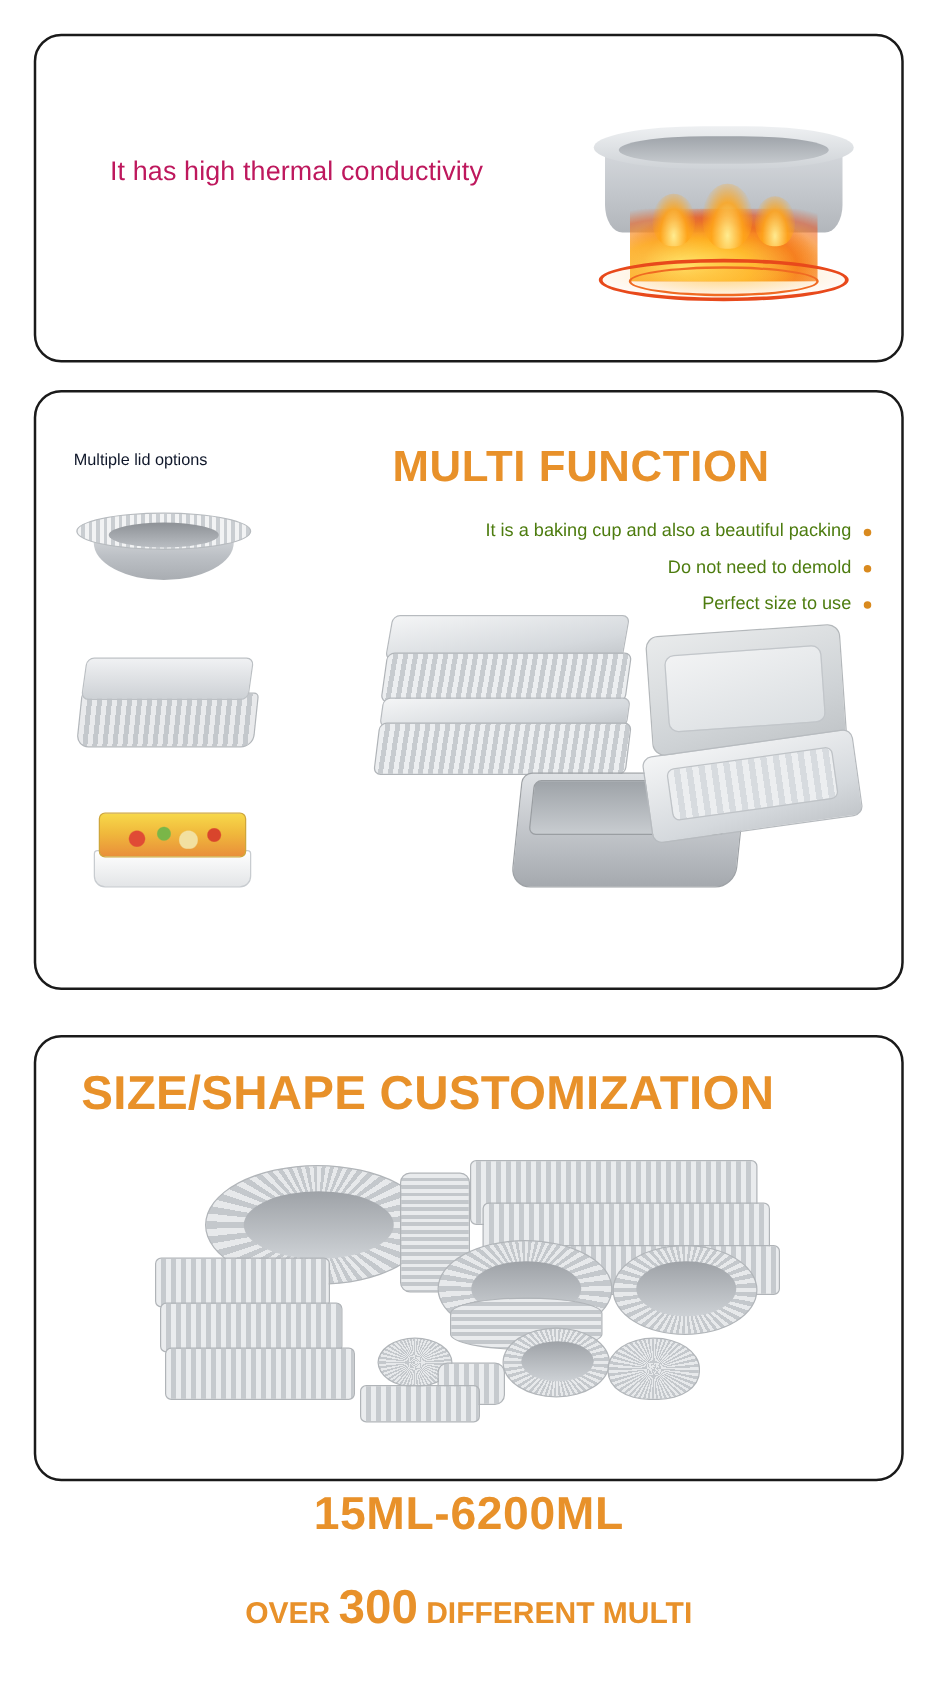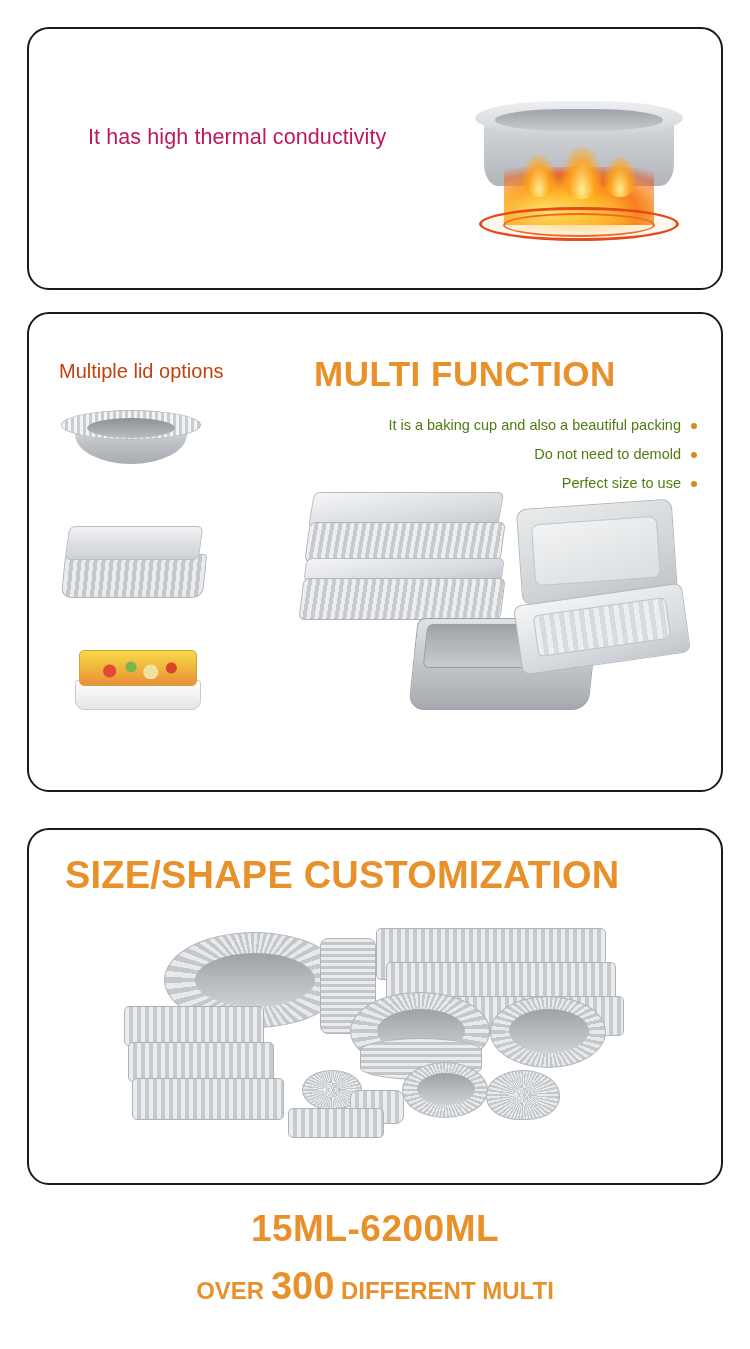--- a/index.html
+++ b/index.html
@@ -110,22 +110,22 @@
     border-width: 2px;
     border-color: #f06a22;
   }
 
   
   #panel-multi { left: 27px; top: 312px; width: 696px; height: 480px; }
   .lid-caption {
     position: absolute;
     left: 30px;
     top: 46px;
-    font-size: 20px;
-    color: #c2410c;
+    font-size: 13px;
+    color: #0f172a;
   }
   .multi-title {
     position: absolute;
     left: 285px;
     top: 40px;
     font-size: 35px;
     font-weight: bold;
     color: #e8912a;
     letter-spacing: .5px;
   }
@@ -308,21 +308,21 @@
   }
 
   .vol-line {
     position: absolute;
     left: 0;
     right: 0;
     text-align: center;
     font-weight: bold;
     color: #e8912a;
   }
-  #vol-range { top: 378px; font-size: 37px; letter-spacing: .5px; }
+  #vol-range { top: 360px; font-size: 37px; letter-spacing: .5px; }
   #vol-sizes { top: 435px; font-size: 24px; }
   #vol-sizes .big { font-size: 38px; }
 </style>
 </head>
 <body>
 
 <div class="page">
 
   <div class="panel" id="panel-thermal">
 

